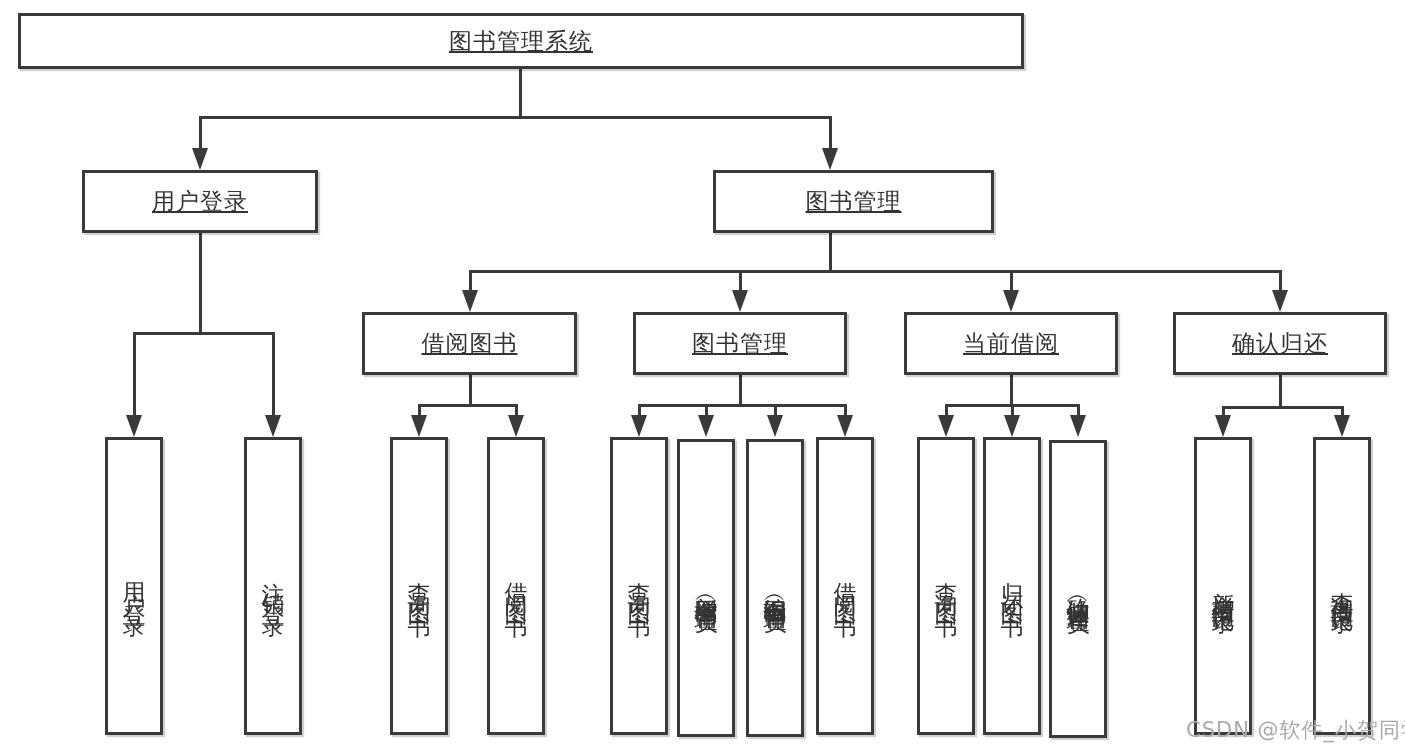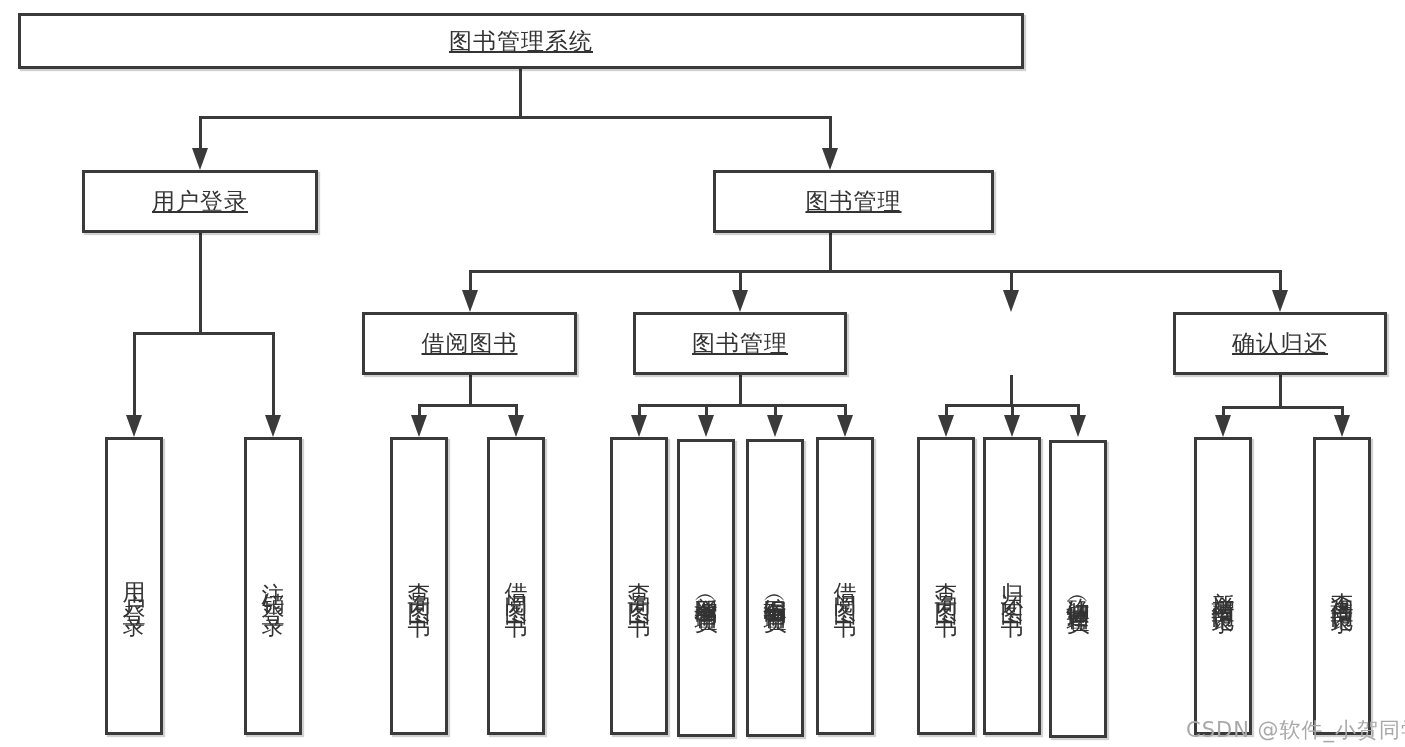--- a/index.html
+++ b/index.html
@@ -120,20 +120,21 @@
   <div class="node hnode" style="left:18px;top:13px;width:1006px;height:56px">图书管理系统</div>
 
   <div class="node hnode" style="left:82px;top:170px;width:236px;height:63px">用户登录</div>
 
   <div class="node hnode" style="left:713px;top:170px;width:281px;height:63px">图书管理</div>
 
   <div class="node hnode" style="left:362px;top:312px;width:215px;height:63px">借阅图书</div>
 
   <div class="node hnode" style="left:633px;top:312px;width:214px;height:63px">图书管理</div>
 
+  <div class="node hnode" style="left:904px;top:312px;width:214px;height:63px">当前借阅</div>
 
   <div class="node hnode" style="left:1173px;top:312px;width:214px;height:63px">确认归还</div>
 
   <div class="node vnode ls-wide" style="left:105px;top:437px;width:58px;height:298px">用户登录</div>
   <div class="node vnode ls-wide" style="left:244px;top:437px;width:58px;height:298px">注销登录</div>
 
   <div class="node vnode ls-wide" style="left:390px;top:437px;width:58px;height:298px">查询图书</div>
   <div class="node vnode ls-wide" style="left:487px;top:437px;width:58px;height:298px">借阅图书</div>
 
   <div class="node vnode ls-wide" style="left:610px;top:437px;width:58px;height:298px">查询图书</div>

